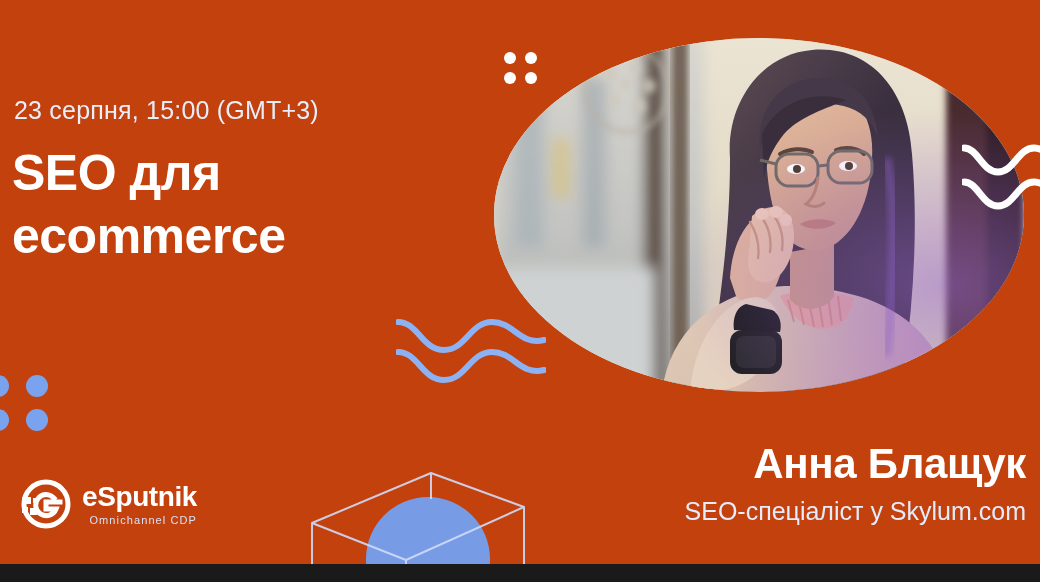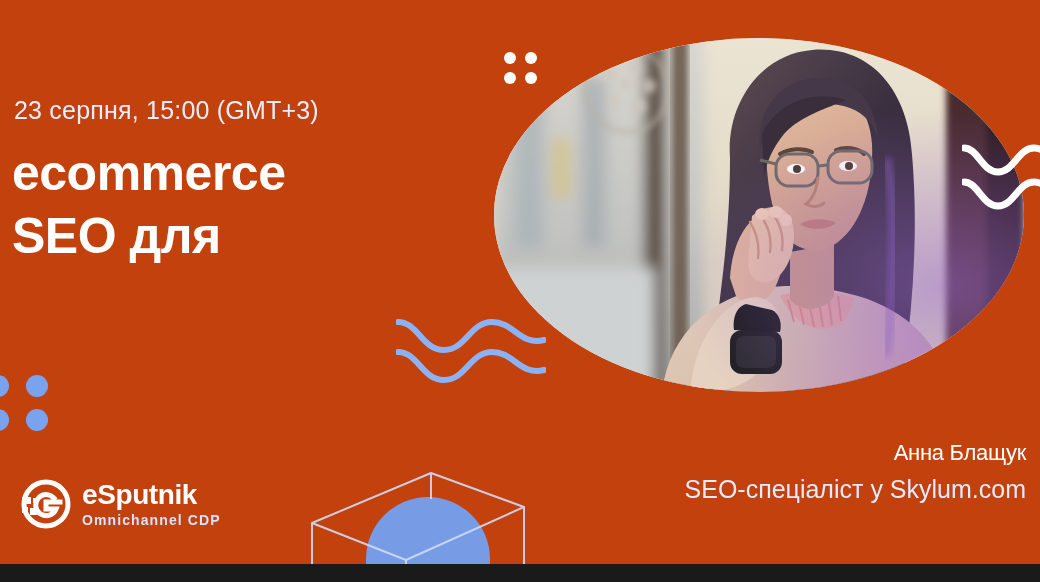--- a/index.html
+++ b/index.html
@@ -140,38 +140,38 @@
   .logo-mark { width: 52px; height: 52px; flex: 0 0 auto; }
   .logo-words { display: flex; flex-direction: column; line-height: 1; }
   .logo-name {
     font-size: 28px;
     font-weight: 700;
     color: #ffffff;
     letter-spacing: -0.4px;
   }
   .logo-tag {
     margin-top: 4px;
-    font-size: 14px;
-    font-weight: 700;
+    font-size: 11px;
+    font-weight: 400;
     color: #d8e2f8;
     letter-spacing: 1.1px;
     text-align: right;
   }
 
   
   .speaker {
     position: absolute;
     right: 14px;
     top: 440px;
     text-align: right;
     z-index: 7;
   }
   .speaker-name {
-    font-size: 22px;
-    font-weight: 400;
+    font-size: 42px;
+    font-weight: 700;
     color: #ffffff;
     letter-spacing: -0.3px;
     white-space: nowrap;
   }
   .speaker-role {
     margin-top: 9px;
     font-size: 25px;
     font-weight: 400;
     color: #e4ebfb;
     white-space: nowrap;
@@ -364,22 +364,22 @@
   <div class="wave-right">
     <svg viewBox="0 0 105 100" xmlns="http://www.w3.org/2000/svg">
       <path d="M2,20 C16,20 20,44 36,44 C52,44 56,20 72,20 C86,20 92,34 104,30" fill="none" stroke="#ffffff" stroke-width="7" stroke-linecap="round"></path>
       <path d="M2,54 C16,54 20,78 36,78 C52,78 56,54 72,54 C86,54 92,68 104,64" fill="none" stroke="#ffffff" stroke-width="7" stroke-linecap="round"></path>
     </svg>
   </div>
 
   <div class="date-line">23 серпня, 15:00 (GMT+3)</div>
 
   <div class="headline">
+    <span class="ln">SEO для</span>
     <span class="ln">ecommerce</span>
-    <span class="ln">SEO для</span>
   </div>
 
   <div class="logo">
     <span class="logo-mark">
       <svg viewBox="0 0 52 52" xmlns="http://www.w3.org/2000/svg">
         <circle cx="26" cy="26" r="22" fill="none" stroke="#ffffff" stroke-width="5"></circle>
         <path d="M34,20 A10.5,10.5 0 1,0 36,31 L26,31 L26,24 L40,24" fill="none" stroke="#ffffff" stroke-width="5" stroke-linecap="square"></path>
         <rect x="2" y="19" width="9" height="7" fill="#ffffff"></rect>
         <rect x="2" y="29" width="6" height="6" fill="#ffffff"></rect>
         <rect x="10" y="30" width="7" height="7" fill="#ffffff"></rect>

